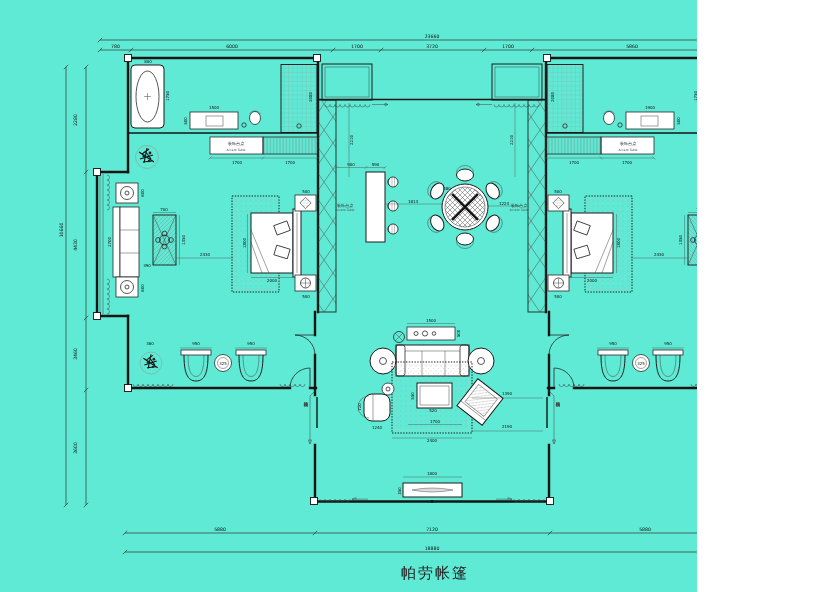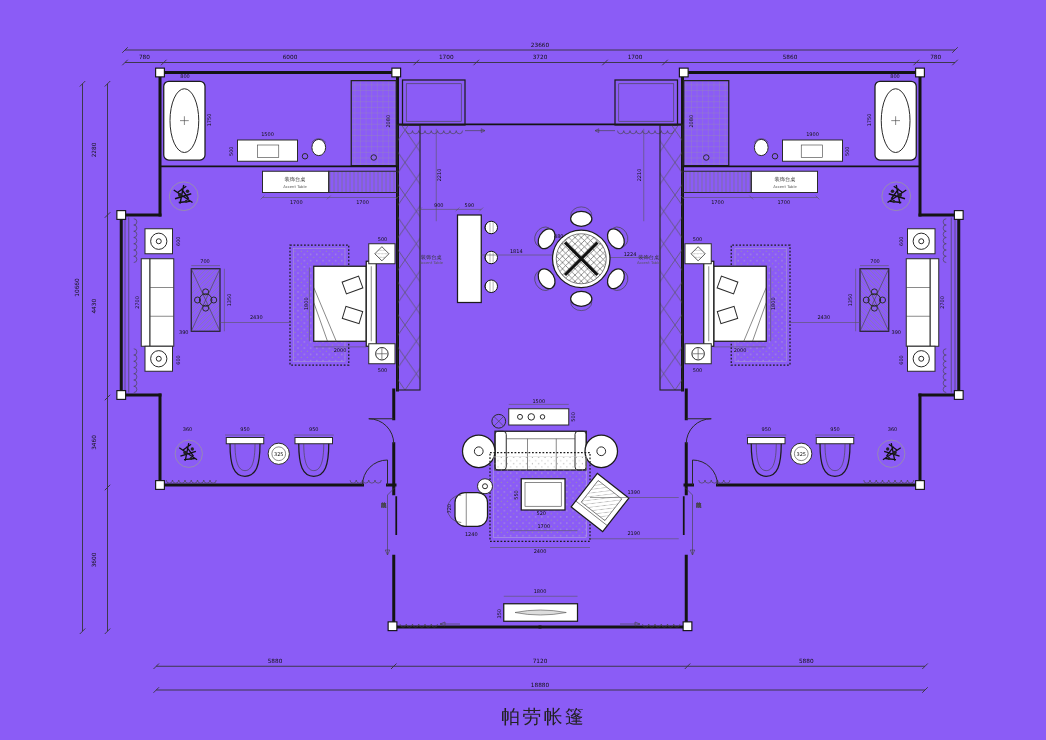--- a/index.html
+++ b/index.html
@@ -1,16 +1,16 @@
 <!DOCTYPE html>
 <html><head>
 <meta charset="utf-8">
 <style>
   html,body{margin:0;padding:0;background:#fff;}
-  #stage{position:relative;width:837px;height:592px;background:#8b5cf6;overflow:hidden;
+  #stage{position:relative;width:697px;height:592px;background:#5eead4;overflow:hidden;
          font-family:"DejaVu Sans",sans-serif;}
   svg{display:block;}
   .wall{stroke:#141414;stroke-width:2.4;fill:none;stroke-linecap:square}
   .wall2{stroke:#141414;stroke-width:1.4;fill:none}
   .f1{stroke:#1c1c1c;stroke-width:1;fill:#fff}
   .f1n{stroke:#1c1c1c;stroke-width:1;fill:none}
   .f08{stroke:#2a2a2a;stroke-width:.8;fill:#fff}
   .f08n{stroke:#2a2a2a;stroke-width:.8;fill:none}
   .thin{stroke:#444;stroke-width:.5;fill:none}
   .dim{stroke:#555;stroke-width:.45;fill:none}

